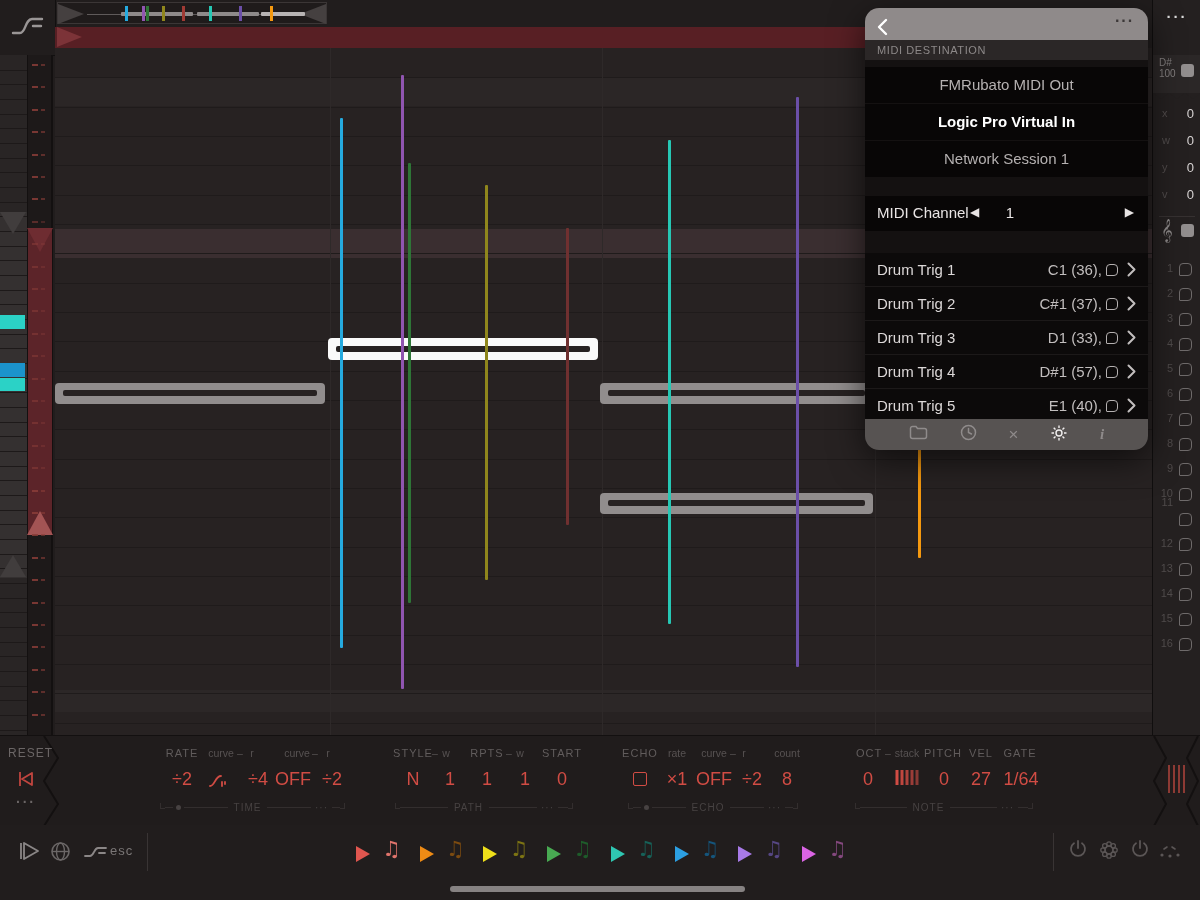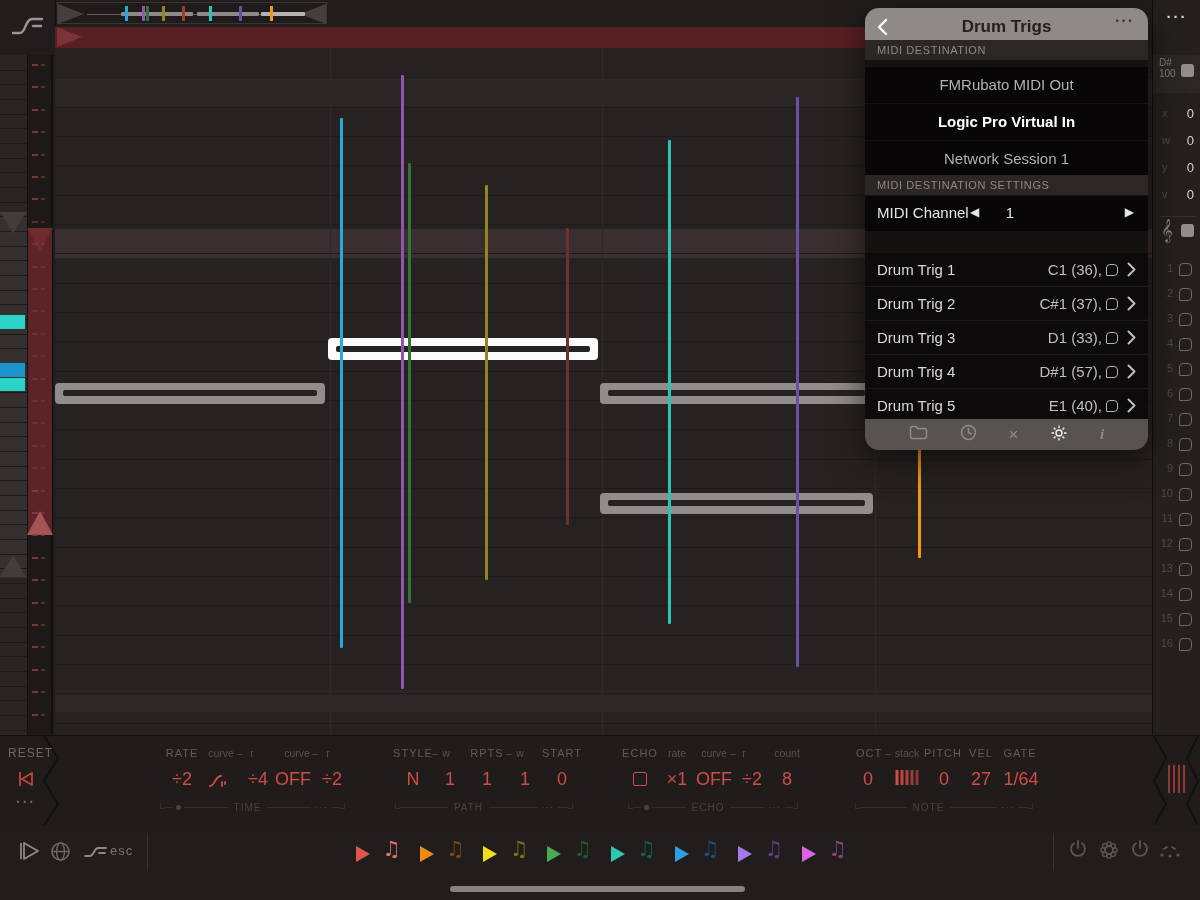--- a/index.html
+++ b/index.html
@@ -356,21 +356,21 @@
         <div class="slot-num" style="position: absolute; top: 387px;">6</div>
         <div class="pad-icon" style="top: 388px;"></div>
         <div class="slot-num" style="position: absolute; top: 412px;">7</div>
         <div class="pad-icon" style="top: 413px;"></div>
         <div class="slot-num" style="position: absolute; top: 437px;">8</div>
         <div class="pad-icon" style="top: 438px;"></div>
         <div class="slot-num" style="position: absolute; top: 462px;">9</div>
         <div class="pad-icon" style="top: 463px;"></div>
         <div class="slot-num" style="position: absolute; top: 487px;">10</div>
         <div class="pad-icon" style="top: 488px;"></div>
-        <div class="slot-num" style="position: absolute; top: 512px;">11</div>
+        <div class="slot-num" style="position: absolute; top: 496px;">11</div>
         <div class="pad-icon" style="top: 513px;"></div>
         <div class="slot-num" style="position: absolute; top: 537px;">12</div>
         <div class="pad-icon" style="top: 538px;"></div>
         <div class="slot-num" style="position: absolute; top: 562px;">13</div>
         <div class="pad-icon" style="top: 563px;"></div>
         <div class="slot-num" style="position: absolute; top: 587px;">14</div>
         <div class="pad-icon" style="top: 588px;"></div>
         <div class="slot-num" style="position: absolute; top: 612px;">15</div>
         <div class="pad-icon" style="top: 613px;"></div>
         <div class="slot-num" style="position: absolute; top: 637px;">16</div>
@@ -602,35 +602,33 @@
             <circle cx="20" cy="12" r="1.6"></circle>
           </g>
           <path d="M6 6 L9 4 M14 4 L17 6" stroke="#5b5656" stroke-width="1.6" stroke-linecap="round"></path>
         </svg>
     </span>
   </div>
   <div class="abs" id="hscroll"></div>
 
   <div class="abs" id="panel">
     <div id="panel-header">
-      <div id="panel-title">Drum Trigs</div>
       <span id="panel-back">
         <svg width="11" height="18" viewBox="0 0 11 18">
             <path d="M9 2 L2 9 L9 16" stroke="#ffffff" stroke-width="2.4" fill="none" stroke-linecap="round" stroke-linejoin="round"></path>
           </svg>
       </span>
       <div id="panel-menu">···</div>
     </div>
     <div class="sec-hdr" style="top:32px;">MIDI DESTINATION</div>
     <div id="dest-items">
         <div class="dest-item" style="top: 59px;">FMRubato MIDI Out</div>
         <div class="dest-item selected" style="top: 96px;">Logic Pro Virtual In</div>
         <div class="dest-item" style="top: 133px;">Network Session 1</div>
       </div>
-    <div class="sec-hdr" style="top:167px;">MIDI DESTINATION SETTINGS</div>
     <div id="channel-row">
       <span class="lbl">MIDI Channel</span>
       <span class="arr" style="left:105px;">◀</span>
       <span class="val">1</span>
       <span class="arr" style="right:14px;">▶</span>
     </div>
     <div id="trig-rows">
         <div class="trig-row" style="top: 245px;">
           <div class="trig-name">Drum Trig 1</div>
           <div class="trig-value">C1 (36),</div>

